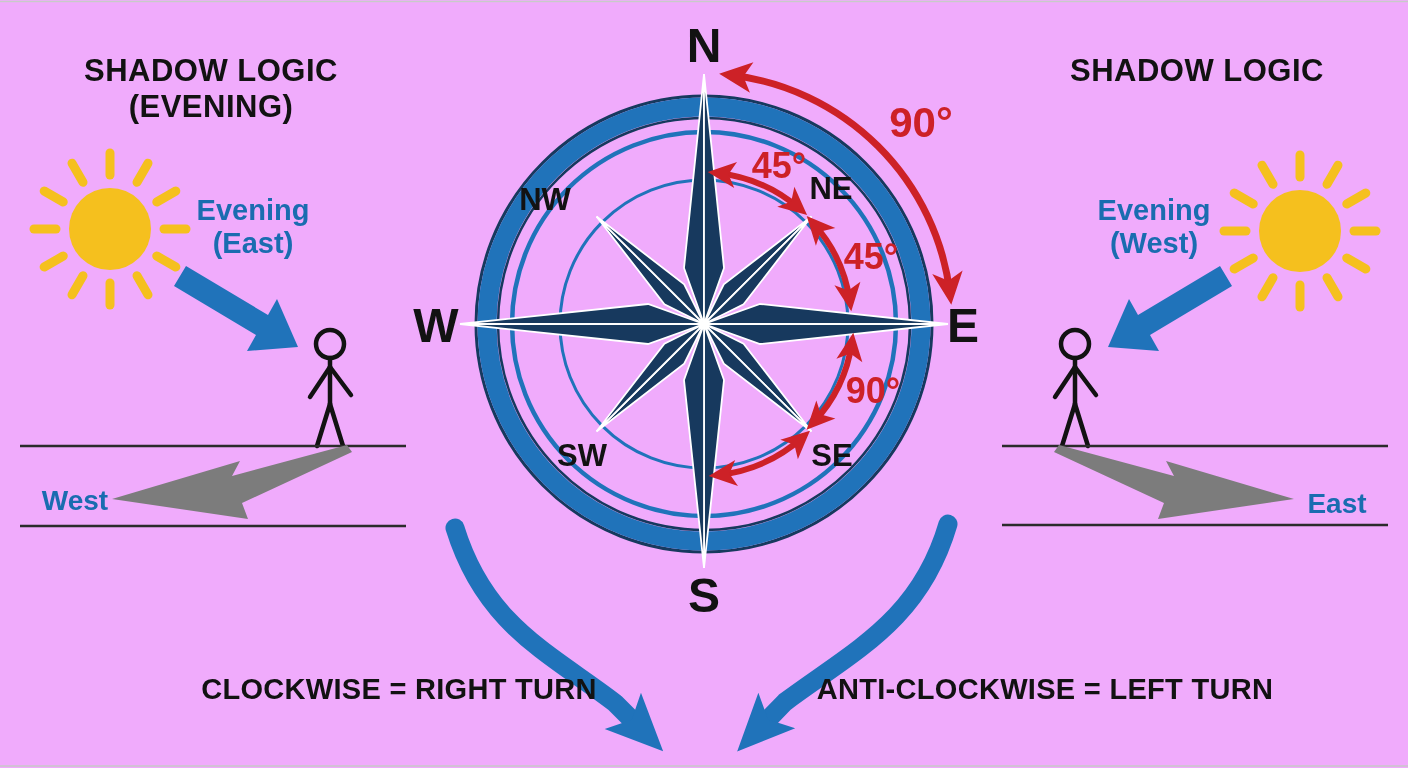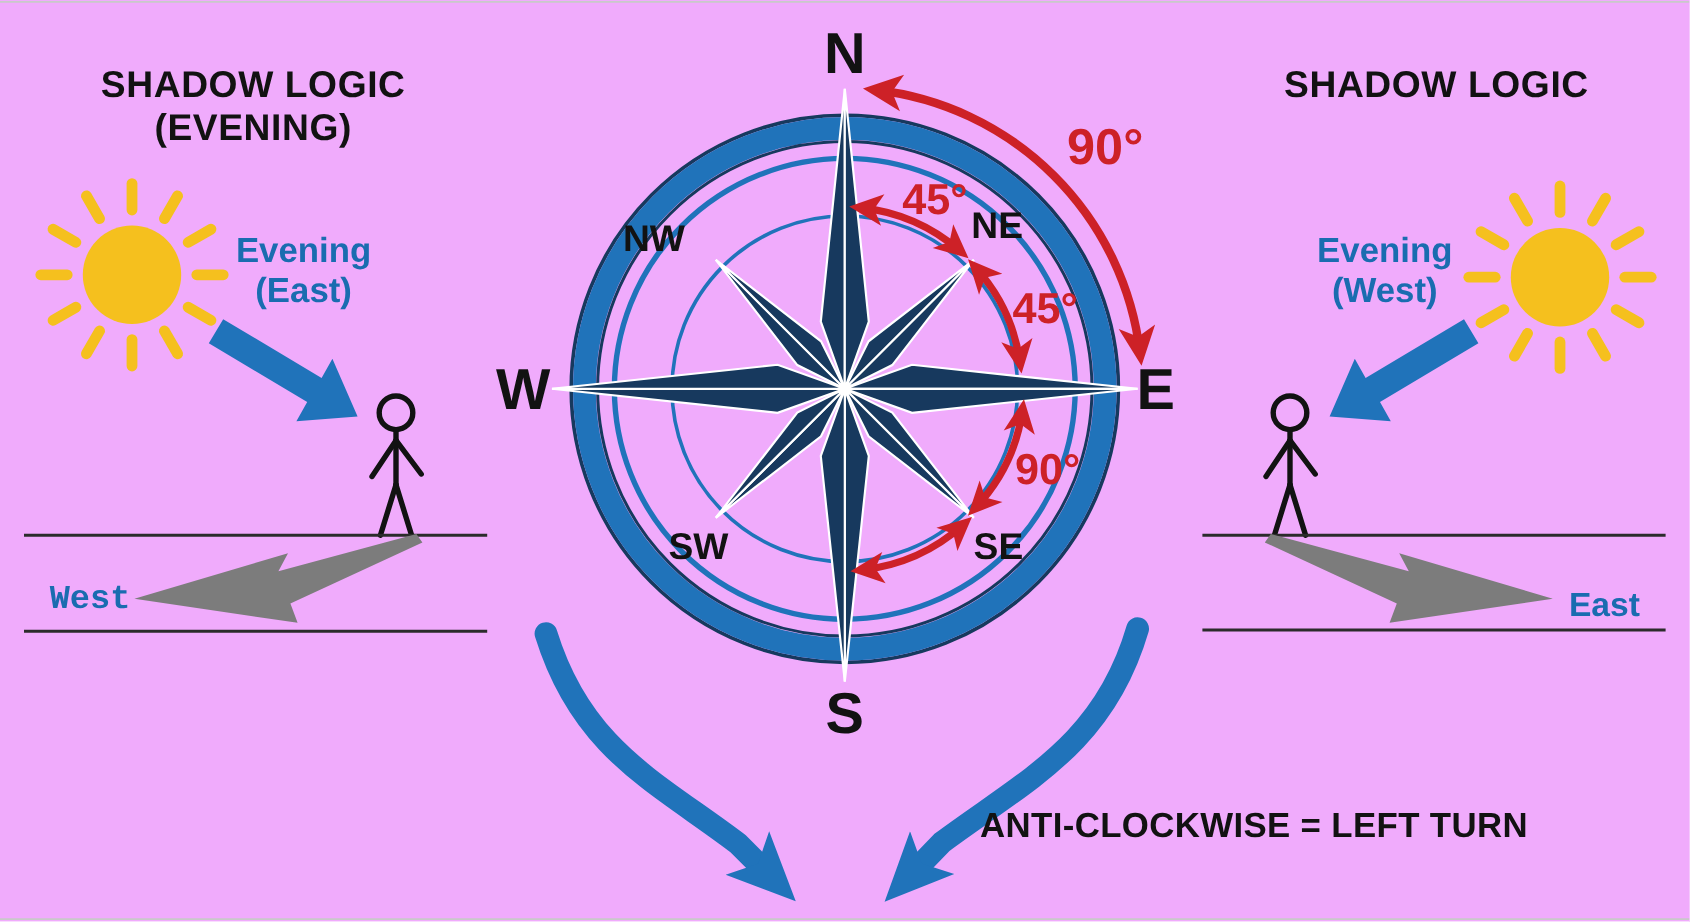--- a/index.html
+++ b/index.html
@@ -185,21 +185,21 @@
     <path class="redArc" stroke-width="6" d="M 803 437 A 151 151 0 0 1 718 475" marker-start="url(#mr)" marker-end="url(#mr)"></path>
 
     <path class="blueArc" stroke-width="19" d="M 455 528 C 485 625 548 652 615 703 L 645 733" marker-end="url(#mb)"></path>
     <path class="blueArc" stroke-width="19" d="M 948 524 C 920 620 855 650 785 702 L 755 733" marker-end="url(#mb)"></path>
   </svg>
 
   <div class="lbl c-ink f-title" style="left:211px;top:70px;">SHADOW LOGIC</div>
   <div class="lbl c-ink f-title" style="left:211px;top:106px;">(EVENING)</div>
   <div class="lbl c-blue f-sunlabel" style="left:253px;top:210px;">Evening</div>
   <div class="lbl c-blue f-sunlabel" style="left:253px;top:243px;">(East)</div>
-  <div class="lbl c-blue f-shadowlabel" style="left:75px;top:501px;font-family:Liberation Mono, monospace;">West</div>
+  <div class="lbl c-blue f-shadowlabel" style="left:75px;top:501px;">West</div>
 
   <div class="lbl c-ink f-title" style="left:1197px;top:70px;">SHADOW LOGIC</div>
   <div class="lbl c-blue f-sunlabel" style="left:1154px;top:210px;">Evening</div>
   <div class="lbl c-blue f-sunlabel" style="left:1154px;top:243px;">(West)</div>
   <div class="lbl c-blue f-shadowlabel" style="left:1337px;top:504px;">East</div>
 
   <div class="lbl c-ink f-cardinal" style="left:704px;top:46px;">N</div>
   <div class="lbl c-ink f-cardinal" style="left:963px;top:326px;">E</div>
   <div class="lbl c-ink f-cardinal" style="left:704px;top:596px;">S</div>
   <div class="lbl c-ink f-cardinal" style="left:436px;top:326px;">W</div>
@@ -207,15 +207,16 @@
   <div class="lbl c-ink f-intercardinal" style="left:545px;top:199px;">NW</div>
   <div class="lbl c-ink f-intercardinal" style="left:831px;top:188px;">NE</div>
   <div class="lbl c-ink f-intercardinal" style="left:582px;top:455px;">SW</div>
   <div class="lbl c-ink f-intercardinal" style="left:832px;top:455px;">SE</div>
 
   <div class="lbl c-red f-angle-big" style="left:921px;top:123px;">90°</div>
   <div class="lbl c-red f-angle" style="left:779px;top:166px;">45°</div>
   <div class="lbl c-red f-angle" style="left:871px;top:257px;">45°</div>
   <div class="lbl c-red f-angle" style="left:873px;top:391px;">90°</div>
 
+  <div class="lbl c-ink f-footer" style="left:399px;top:689px;">CLOCKWISE = RIGHT TURN</div>
   <div class="lbl c-ink f-footer" style="left:1045px;top:689px;">ANTI-CLOCKWISE = LEFT TURN</div>
 
 </div>
 
 </body></html>

